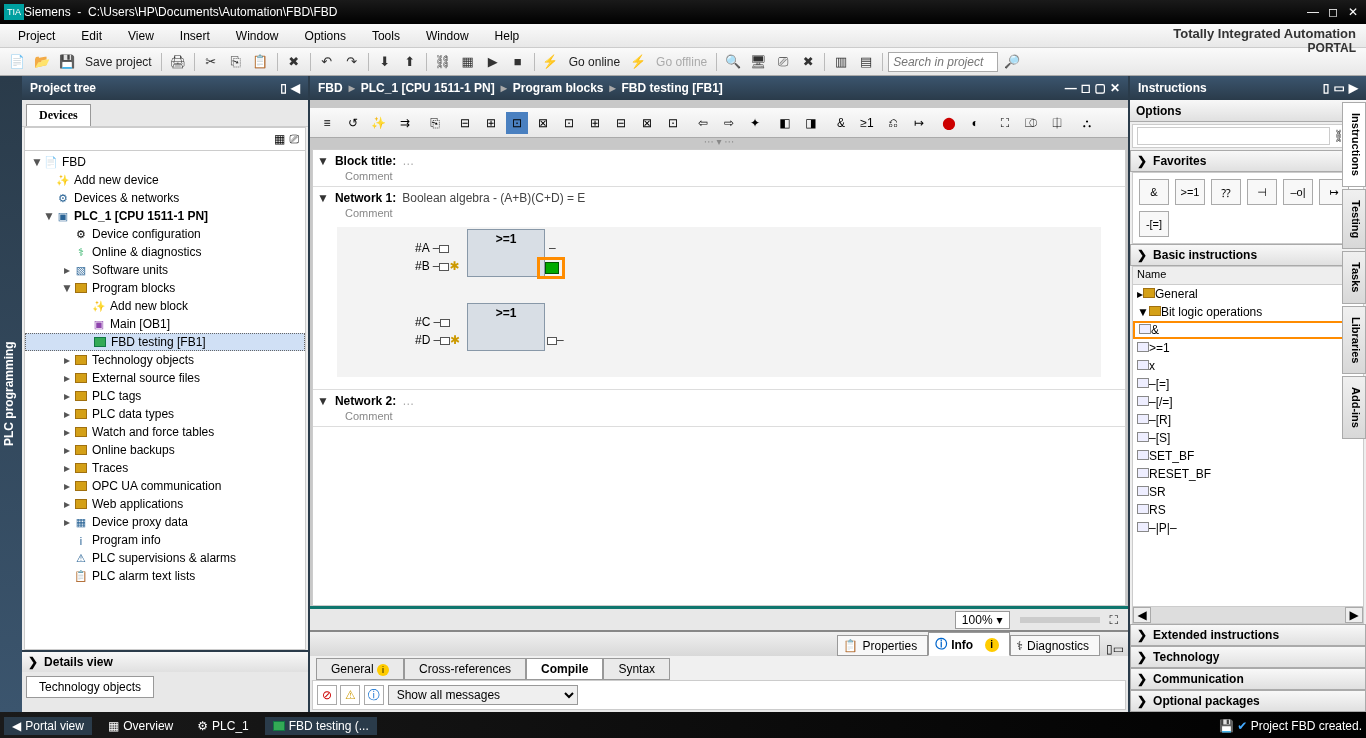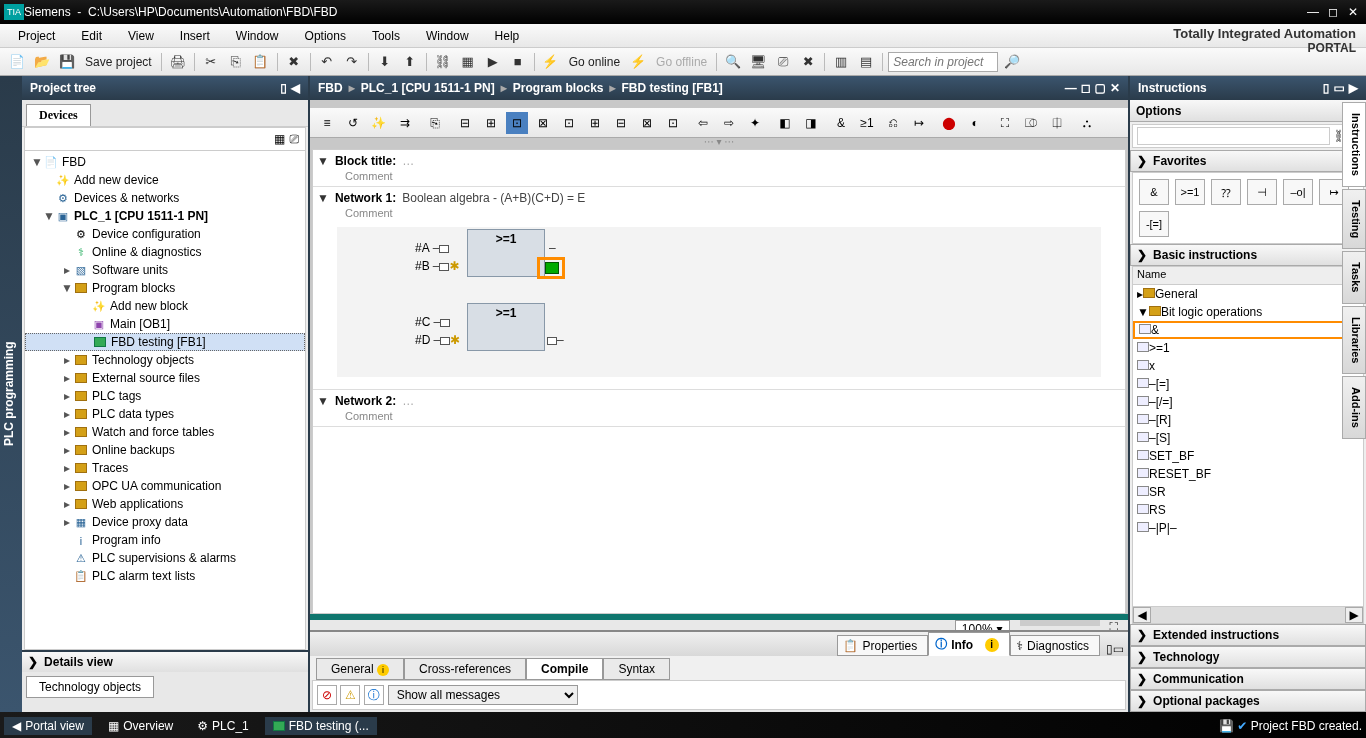--- a/index.html
+++ b/index.html
@@ -61,21 +61,21 @@
 .comment { color: #888; padding-left: 28px; font-size: 11px; margin-top: 2px; }
 .canvas { background: #f3f3f3; margin: 8px 20px; padding: 10px 8px; min-height: 140px; position: relative; }
 .fbd-block { background: #d8dee5; border: 1px solid #8898a8; width: 78px; height: 48px; position: absolute; }
 .fbd-block .blabel { text-align: center; font-size: 12px; padding: 2px; font-weight: bold; }
 .fbd-pin { position: absolute; font-size: 11px; }
 .pin-box { display: inline-block; width: 10px; height: 8px; border: 1px solid #555; background: #fff; vertical-align: middle; }
 .pin-dash { color: #333; }
 .green-out { width: 14px; height: 12px; background: #0a0; border:1px solid #050; display:inline-block; }
 .orange-sel { border: 3px solid #ff8c00; position: absolute; width: 28px; height: 22px; }
 
-.editor-footer { background: #e8e8e8; height: 16px; display: flex; align-items: flex-start; padding: 0 10px; gap: 10px; border-top: 6px solid #0f766e; }
+.editor-footer { background: #e8e8e8; height: 24px; display: flex; align-items: center; padding: 0 10px; gap: 10px; border-top: 3px solid #0f766e; }
 .zoom-box { margin-left: auto; border: 1px solid #999; background: #fff; padding: 1px 6px; display: flex; align-items: center; gap: 4px; }
 .slider { width: 80px; height: 6px; background: #ccc; position: relative; }
 
 .info-panel { background: #e8e8e8; display: flex; flex-direction: column; border-top: 2px solid #888; }
 .info-tabs { display: flex; justify-content: flex-end; height: 24px; align-items: flex-end; gap: 0; padding-right: 4px; background: linear-gradient(to bottom, #f0f0f0, #d8d8d8); }
 .info-tab { border: 1px solid #999; background: #f8f8f8; padding: 3px 10px 2px 6px; display: flex; align-items: center; gap: 4px; cursor:pointer; }
 .info-tab.active { background: #fff; border-bottom-color: #fff; font-weight: bold; }
 .info-subtabs { display: flex; height: 24px; align-items: flex-end; background: #f0f0f0; padding-left: 6px; }
 .sub-tab { border: 1px solid #999; background: #eaeaea; padding: 3px 14px; cursor:pointer; }
 .sub-tab.active { background: #fff; font-weight: bold; }

